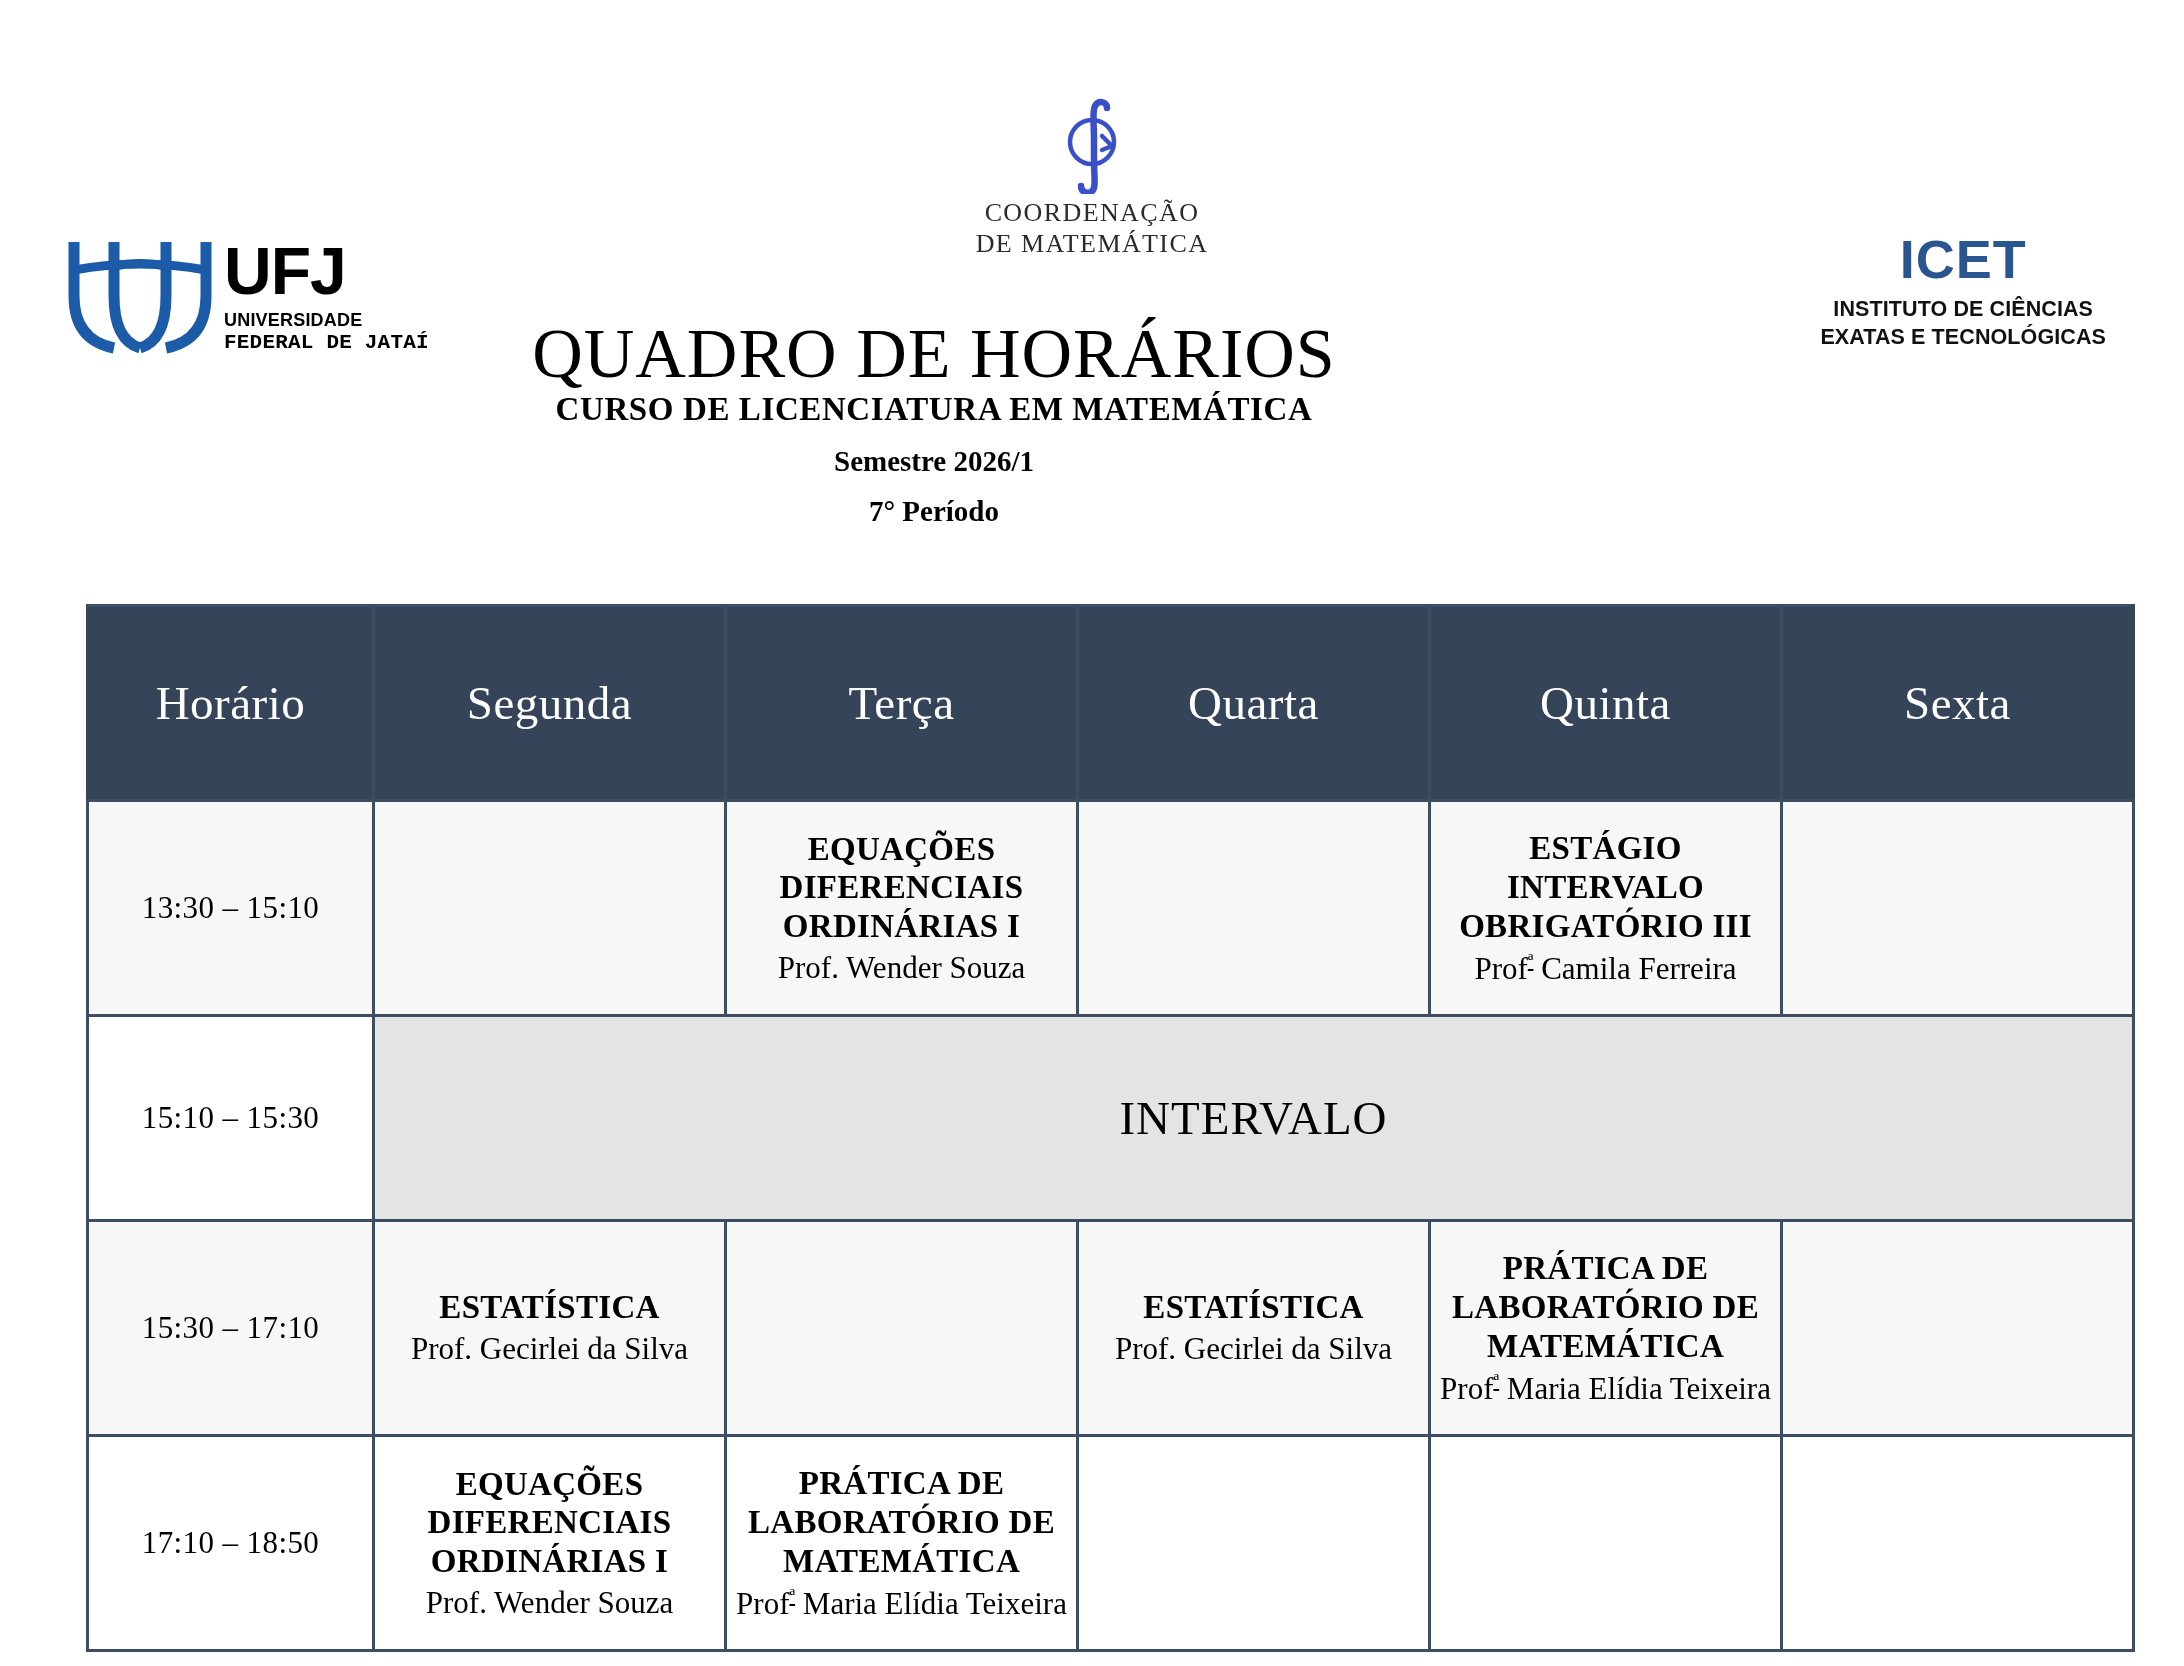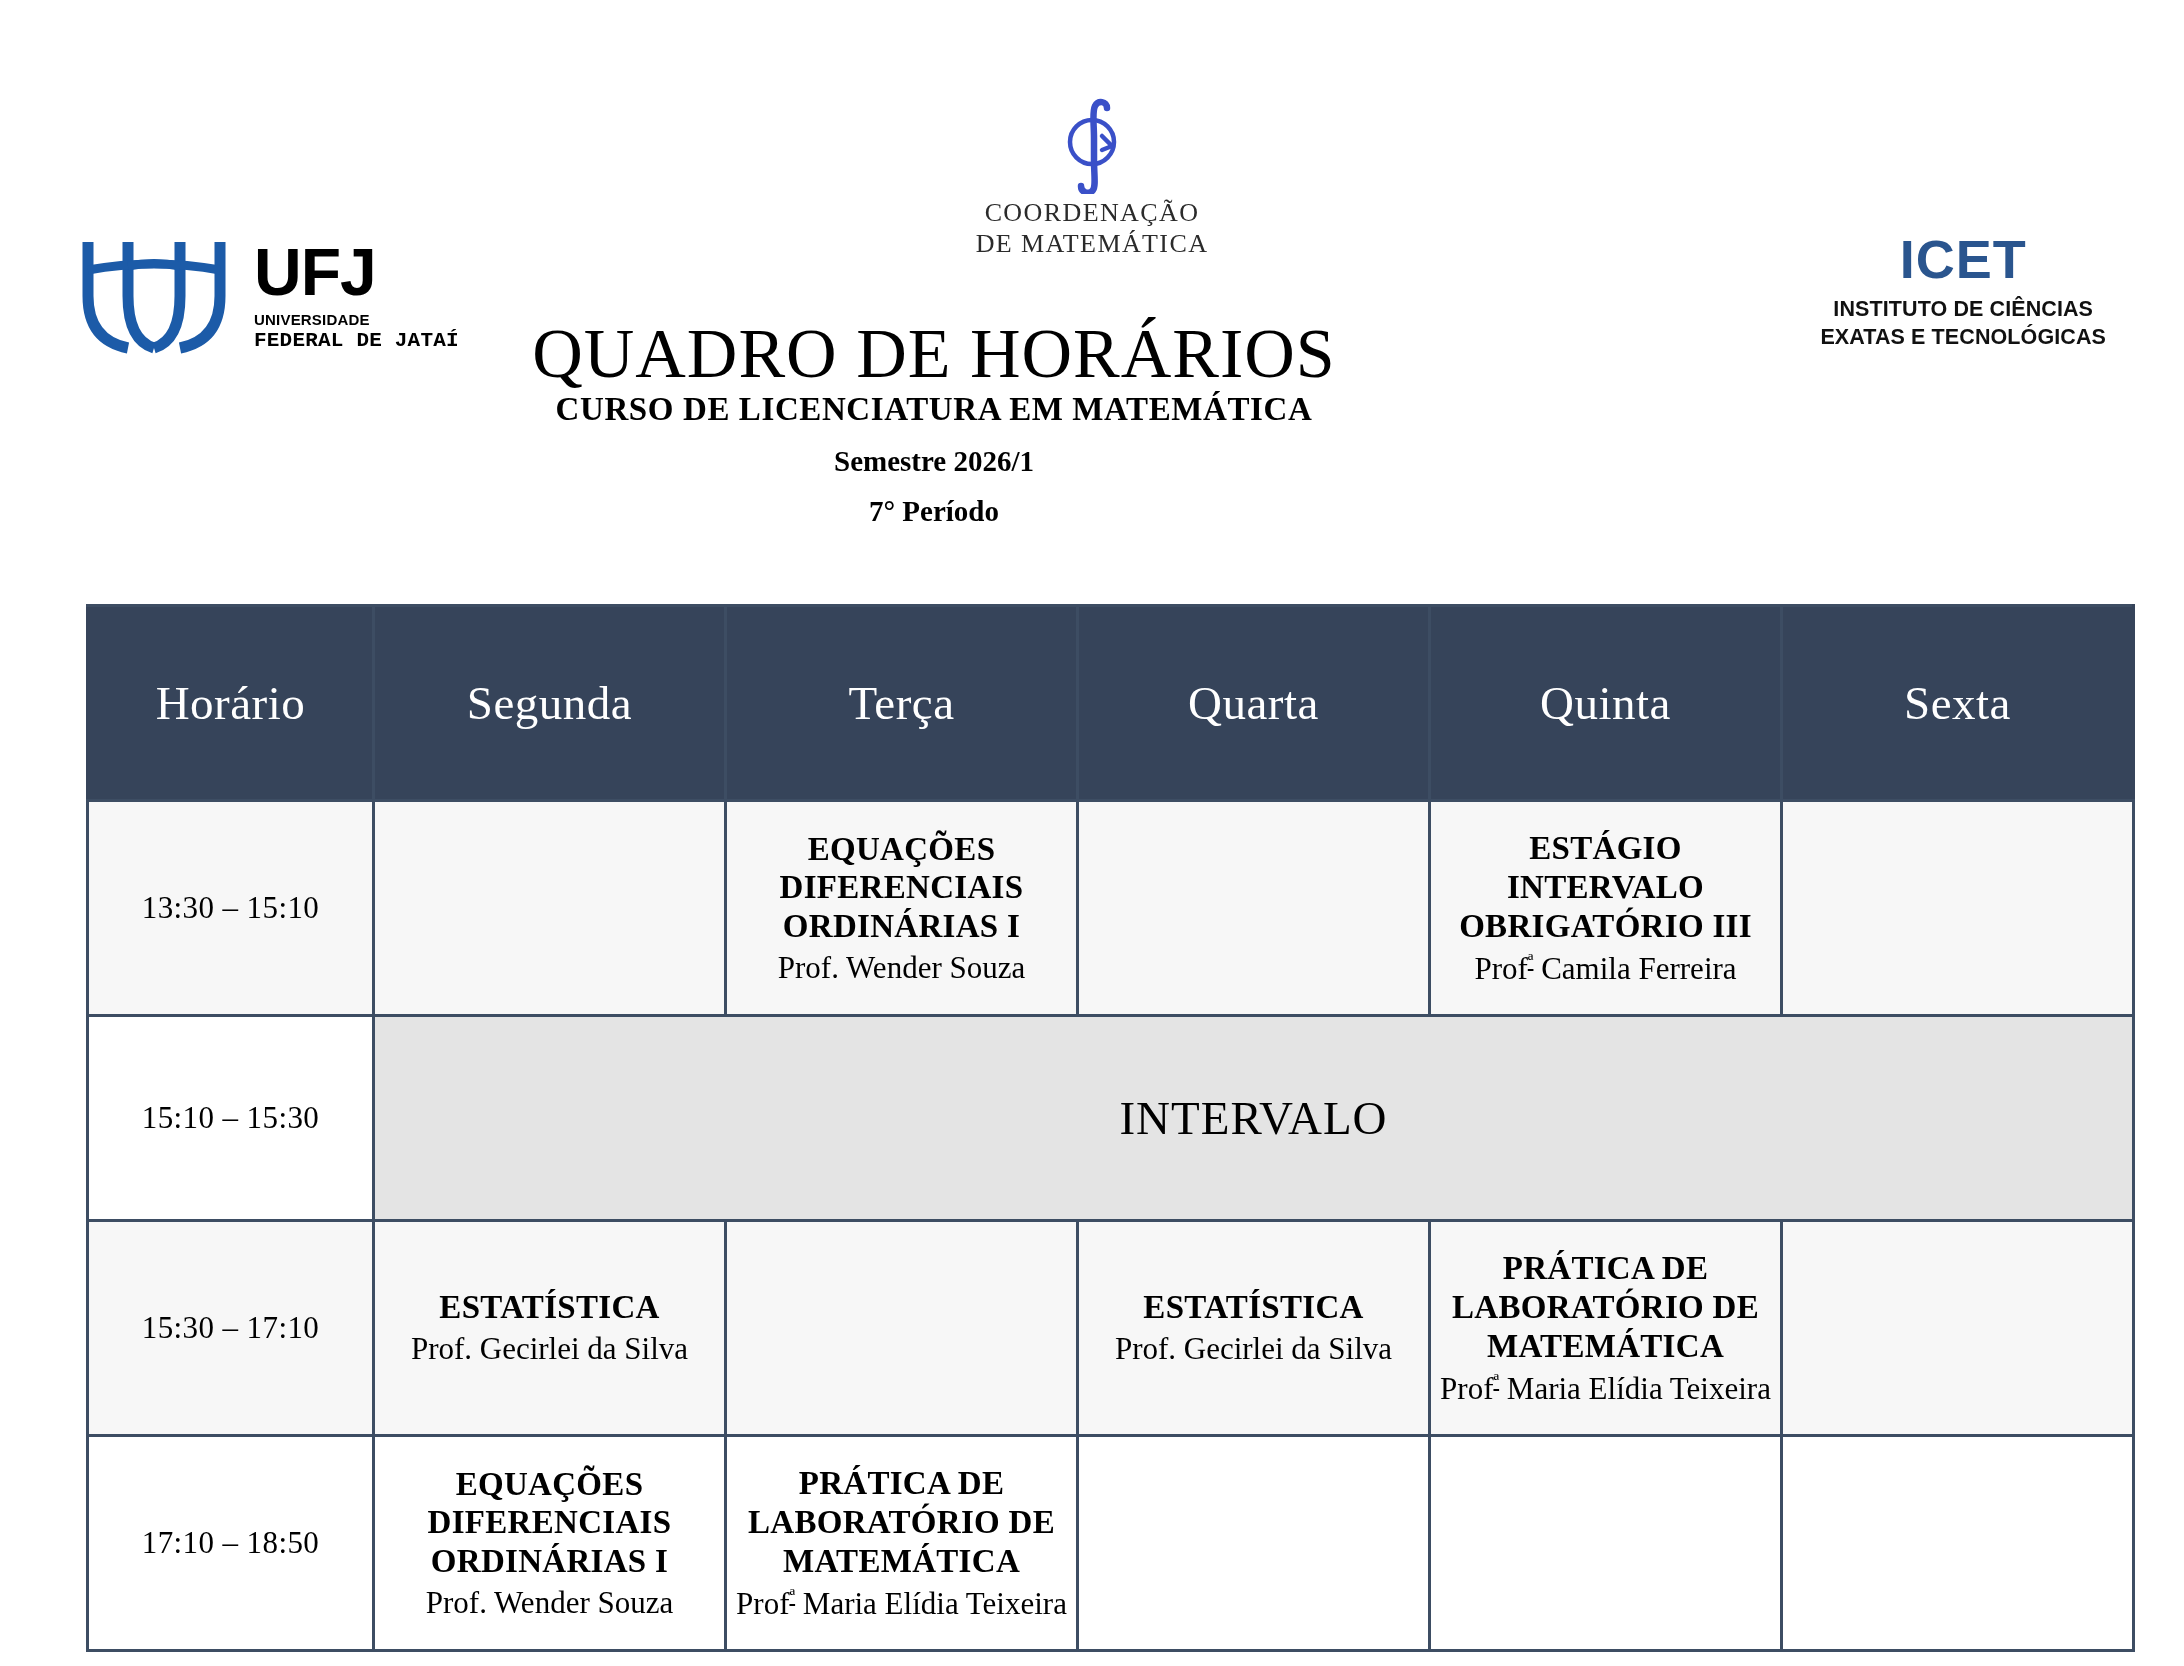--- a/index.html
+++ b/index.html
@@ -19,25 +19,25 @@
   
   .logo-band {
     position: relative;
     width: 2184px;
     height: 420px;
   }
 
   
   .ufj-logo {
     position: absolute;
-    left: 78px;
+    left: 64px;
     top: 236px;
     display: flex;
     align-items: center;
-    gap: 24px;
+    gap: 8px;
   }
   .ufj-mark {
     width: 152px;
     height: 118px;
     position: relative;
     flex: 0 0 auto;
   }
   .ufj-mark svg { display: block; }
   .ufj-wordmark {
     display: flex;
@@ -48,21 +48,21 @@
   .ufj-big {
     font-family: "Liberation Sans", sans-serif;
     font-weight: bold;
     font-size: 66px;
     letter-spacing: -1px;
     color: #000000;
   }
   .ufj-sub1 {
     font-family: "Liberation Sans", sans-serif;
     font-weight: bold;
-    font-size: 15px;
+    font-size: 18px;
     letter-spacing: 0.2px;
     color: #000000;
     margin-top: 7px;
   }
   .ufj-sub2 {
     font-family: Liberation Mono, monospace;
     font-weight: bold;
     font-size: 21px;
     letter-spacing: 0.2px;
     color: #000000;

